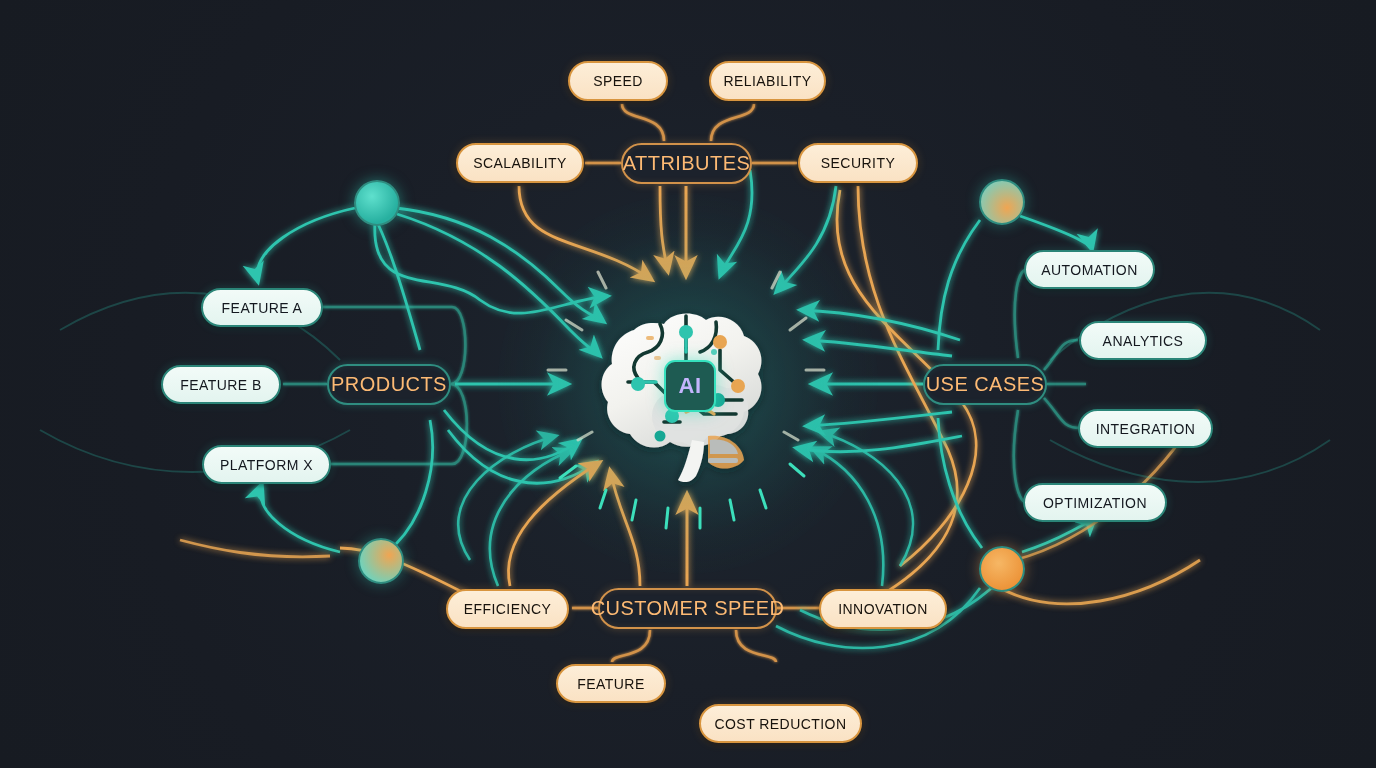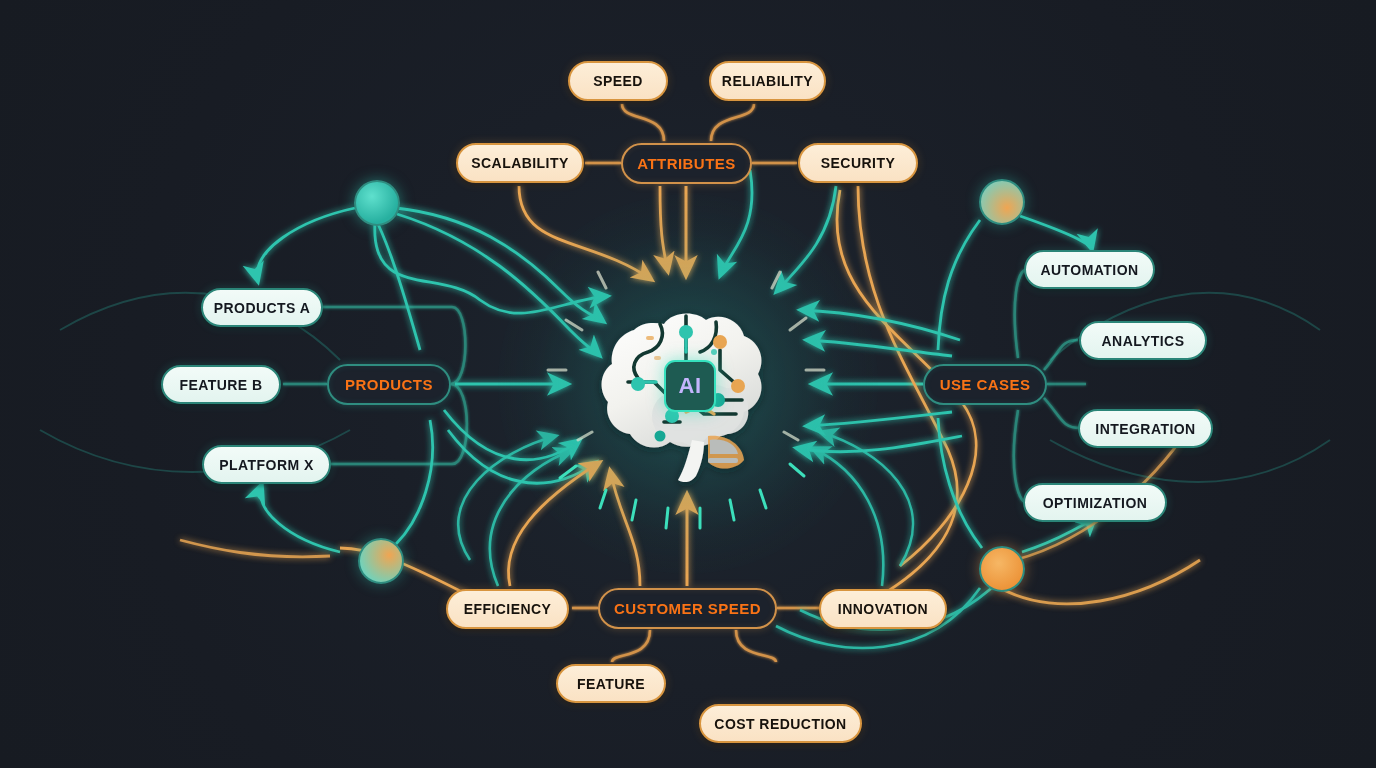--- a/index.html
+++ b/index.html
@@ -2,23 +2,23 @@
 <html><head>
 <meta charset="utf-8">
 <style>
   html,body{margin:0;padding:0;background:#14181f;}
   body{width:1376px;height:768px;overflow:hidden;font-family:"Liberation Sans",sans-serif;}
   #stage{position:relative;width:1376px;height:768px;background:
      radial-gradient(circle at 688px 384px, #1d2630 0%, #1a1f28 38%, #181c24 70%, #171b22 100%);
      overflow:hidden;}
   #wires{position:absolute;inset:0;width:1376px;height:768px;}
   .node{position:absolute;display:flex;align-items:center;justify-content:center;
-        box-sizing:border-box;white-space:nowrap;font-weight:bold;letter-spacing:.45px;
+        box-sizing:border-box;white-space:nowrap;font-weight:normal;letter-spacing:.45px;
         border-radius:999px;}
-  .hub{background:#1c222c;color:#f97316;font-size:15px;}
+  .hub{background:#1c222c;color:#fdba74;font-size:20px;}
   .hub.t{border:2.5px solid #2f8d80;box-shadow:0 0 9px rgba(45,200,180,.30),inset 0 0 6px rgba(45,200,180,.12);}
   .hub.o{border:2.5px solid #d2924a;box-shadow:0 0 9px rgba(235,160,80,.28),inset 0 0 6px rgba(235,160,80,.12);}
   .leaf{font-size:14px;}
   .leaf.t{background:linear-gradient(180deg,#f2fbf8 0%,#e3f4ef 100%);color:#14181f;
           border:2.5px solid #2b8578;box-shadow:0 0 10px rgba(60,210,190,.22),0 2px 4px rgba(0,0,0,.45);}
   .leaf.o{background:linear-gradient(180deg,#fdeed8 0%,#fae2c4 100%);color:#17120c;
           border:2.5px solid #d8953f;box-shadow:0 0 10px rgba(240,165,70,.22),0 2px 4px rgba(0,0,0,.45);}
   .dotnode{position:absolute;border-radius:50%;}
   #brainwrap{position:absolute;left:568px;top:264px;width:240px;height:240px;}
   #glow{position:absolute;left:-70px;top:-70px;width:380px;height:380px;border-radius:50%;
@@ -272,21 +272,21 @@
 
   <div class="node leaf o" style="left:798px;top:143px;width:120px;height:40px;">
     <span>SECURITY</span>
     </div>
 
   <div class="node leaf o" style="left:456px;top:143px;width:128px;height:40px;">
     <span>SCALABILITY</span>
     </div>
 
   <div class="node leaf t" style="left:201px;top:288px;width:122px;height:39px;">
-    <span>PRODUCTS A</span>
+    <span>FEATURE A</span>
     </div>
 
   <div class="node leaf t" style="left:161px;top:365px;width:120px;height:39px;">
     <span>FEATURE B</span>
     </div>
 
   <div class="node leaf t" style="left:202px;top:445px;width:129px;height:39px;">
     <span>PLATFORM X</span>
     </div>
 

